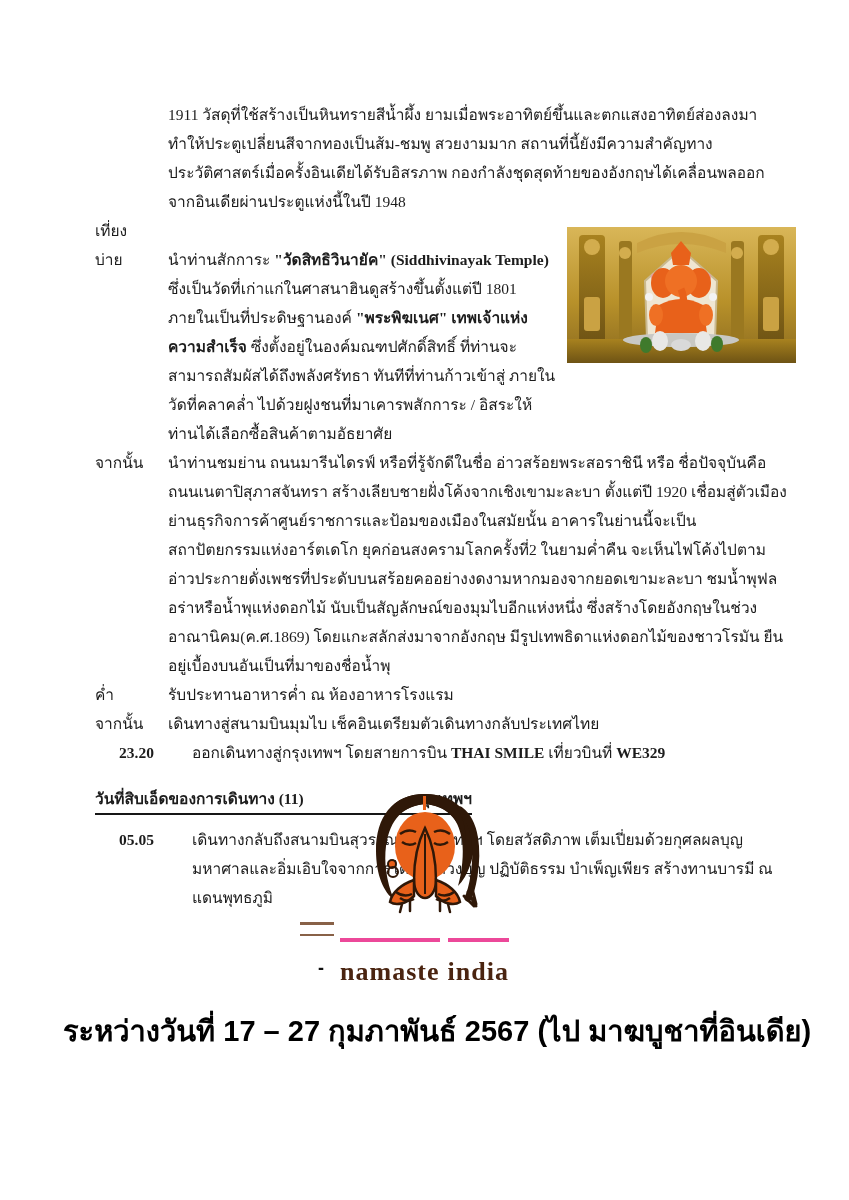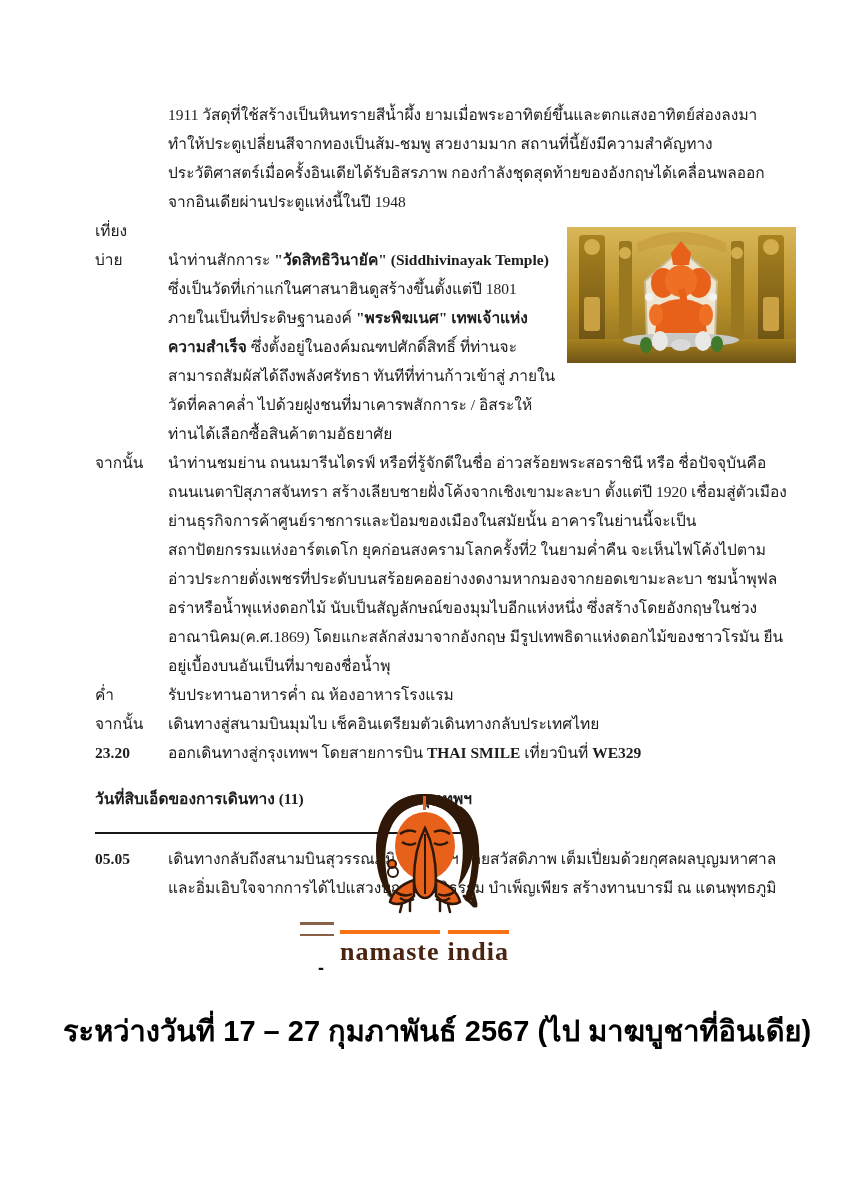--- a/index.html
+++ b/index.html
@@ -11,47 +11,47 @@
     font-family:"Liberation Serif","DejaVu Serif",serif;
     color:#1c1c1c;
   }
   .content{
     position:absolute;left:95px;top:100px;width:692px;
     font-size:15.5px;line-height:29px;
   }
   .para{margin:0 0 0 73px;}
   .row{display:flex;align-items:flex-start;}
   .label{flex:0 0 73px;}
-  .label.bold{font-weight:bold;}
+  .label.bold{font-weight:bold;margin-left:24px;}
   .body{flex:1;}
   .body.narrow{max-width:392px;}
   b{font-weight:bold;}
   .day-heading{
     display:flex;justify-content:space-between;
-    width:377px;margin-top:17px;padding-bottom:19px;
+    width:377px;margin-top:17px;padding-bottom:0;
     border-bottom:2px solid #171717;
     font-weight:bold;
   }
   .arrival-row{margin-top:10px;}
   .photo{
     position:absolute;left:567px;top:227px;width:229px;height:136px;
   }
   .photo svg{display:block;width:100%;height:100%;}
   .logo-wrap{
     position:absolute;left:0;top:788px;width:849px;text-align:center;
   }
   .logo-figure svg{display:block;margin:0 auto;}
   .logo-words{
     margin-top:2px;
     font-family:"Liberation Serif","DejaVu Serif",serif;
     font-weight:bold;font-size:26px;line-height:1.1;
     color:#4a2410;letter-spacing:1px;
     position:relative;
   }
-  .logo-word{display:inline-block;border-top:4px solid #f97316;padding-top:4px;margin:0 4px;}
+  .logo-word{display:inline-block;border-top:4px solid #ec4899;padding-top:16px;margin:8px 4px;}
   .logo-tagline{
     position:absolute;left:300px;top:-8px;width:34px;height:9px;
     border-top:3px solid #6b3a1a;border-bottom:2px solid #6b3a1a;opacity:.8;
   }
   .footer{
     position:absolute;left:63px;top:1008px;width:760px;
     font-family:"Liberation Sans","DejaVu Sans",sans-serif;
     font-weight:bold;font-size:29px;line-height:46px;color:#000;
   }
   .stray-dash{

